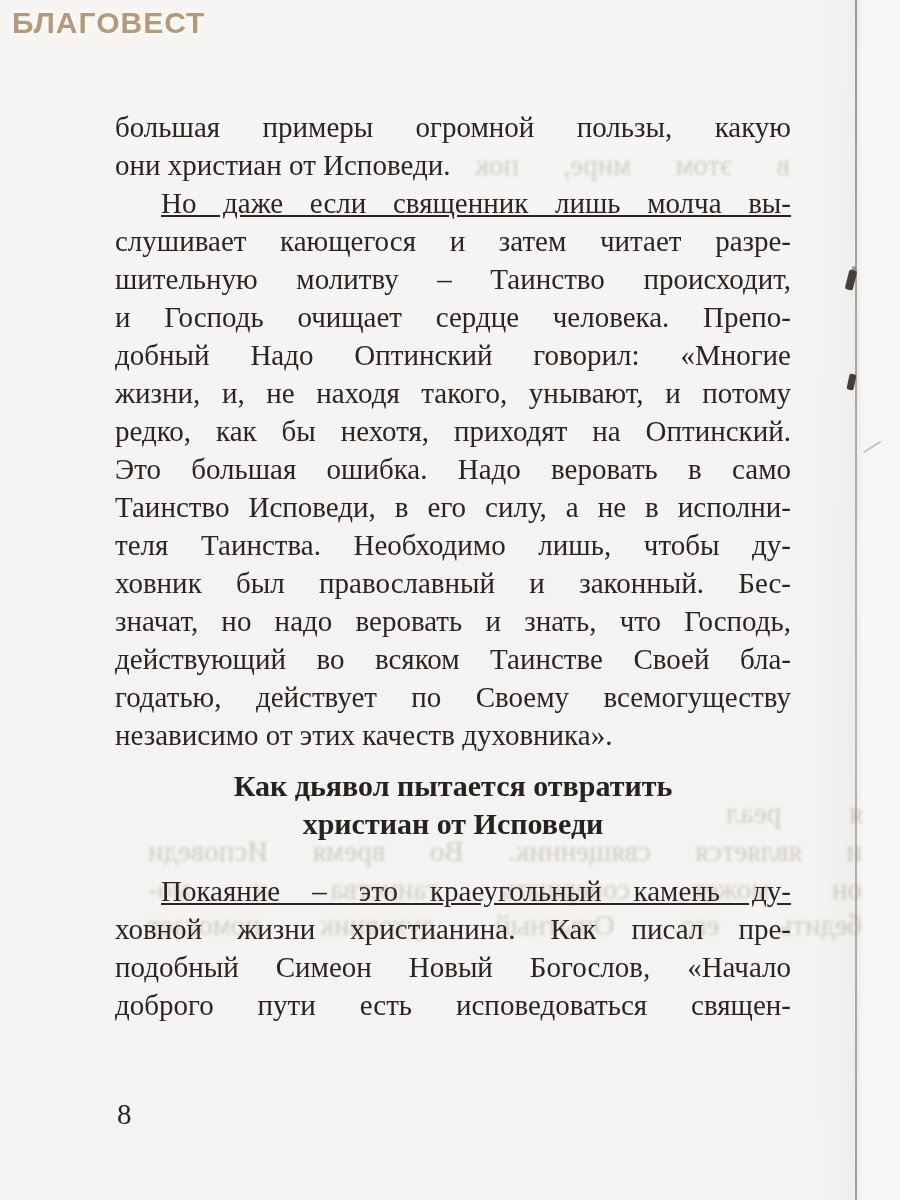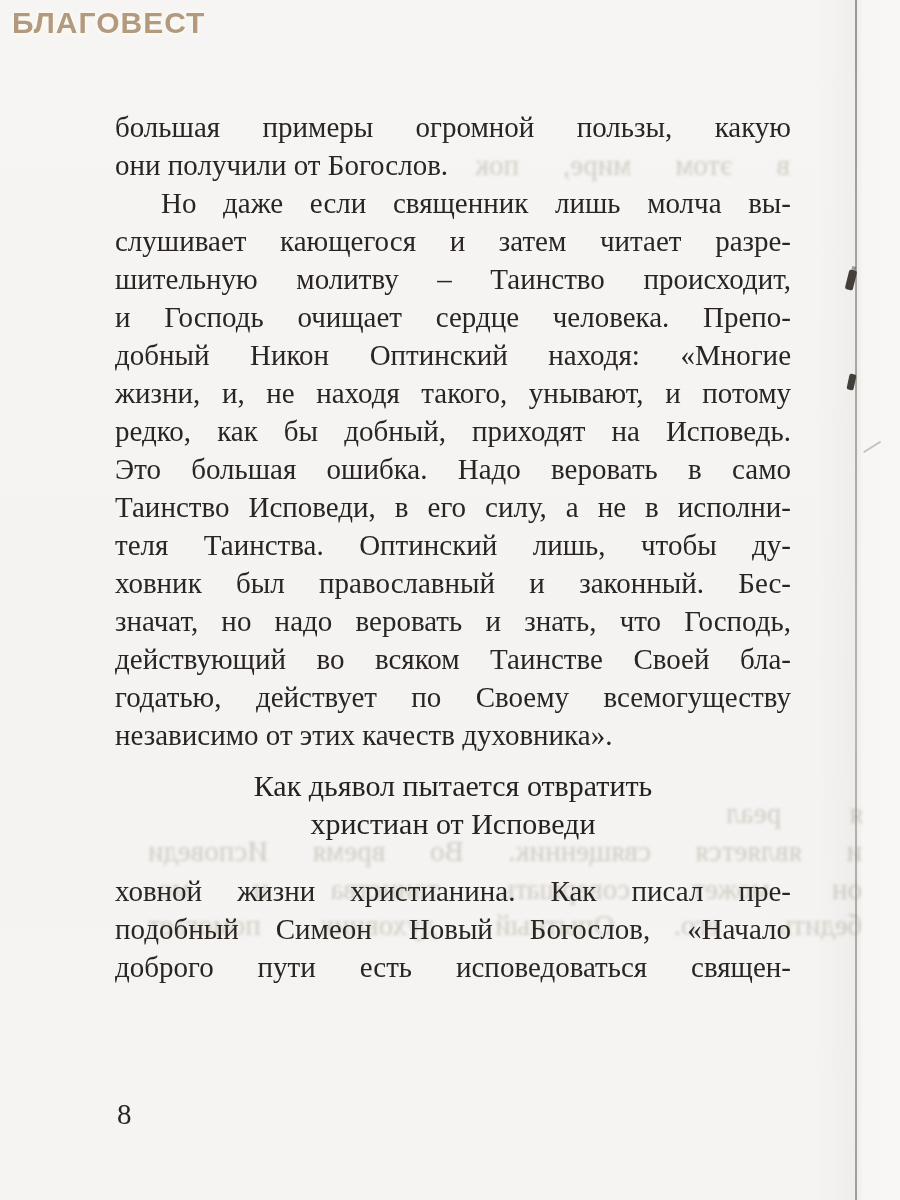--- a/index.html
+++ b/index.html
@@ -31,22 +31,22 @@
   .bl1{left:475px;top:147px;width:315px;}
   .bl2{left:726px;top:795px;width:137px;}
   .bl3{left:148px;top:833px;width:714px;}
   .bl4{left:148px;top:871px;width:714px;}
   .bl5{left:148px;top:907px;width:714px;}
   
   .text-col{position:absolute;left:115px;top:108px;width:676px;color:#2a2522;
             font-size:29px;}
   .line{height:38px;line-height:38px;text-align:justify;text-align-last:justify;}
   .line.end{text-align-last:left;}
-  .line.indent{text-indent:46px;}
-  .heading{margin:13px 0 29px 0;padding:0;font-size:30px;font-weight:normal;
+  .line.indent{text-indent:46px;text-decoration:underline;}
+  .heading{margin:13px 0 29px 0;padding:0;font-size:30px;font-weight:bold;
            text-align:center;color:#262220;}
   .heading div{height:38px;line-height:38px;}
   .page-number{position:absolute;left:117px;top:1098px;font-size:29px;color:#2a2522;}
 </style>
 </head>
 <body>
 
 <div class="photo">
 
   <div class="right-strip"></div>
@@ -60,44 +60,45 @@
 
   <div class="bleed bl1">в этом мире, пок</div>
   <div class="bleed bl2">я реал</div>
   <div class="bleed bl3">и является священник. Во время Исповеди</div>
   <div class="bleed bl4">он может совершать таинства и мо-</div>
   <div class="bleed bl5">бедить его. Опытный духовник помогает</div>
 
   <div class="text-col">
     <div class="para">
         <div class="line">большая примеры огромной пользы, какую</div>
-        <div class="line end">они получили от Богослов.</div>
+        <div class="line end">они христиан от Исповеди.</div>
       </div>
     <div class="para">
         <div class="line indent">Но даже если священник лишь молча вы-</div>
         <div class="line">слушивает кающегося и затем читает разре-</div>
         <div class="line">шительную молитву – Таинство происходит,</div>
         <div class="line">и Господь очищает сердце человека. Препо-</div>
-        <div class="line">добный Никон Оптинский находя: «Многие</div>
+        <div class="line">добный Надо Оптинский говорил: «Многие</div>
         <div class="line">жизни, и, не находя такого, унывают, и потому</div>
-        <div class="line">редко, как бы добный, приходят на Исповедь.</div>
+        <div class="line">редко, как бы нехотя, приходят на Оптинский.</div>
         <div class="line">Это большая ошибка. Надо веровать в само</div>
         <div class="line">Таинство Исповеди, в его силу, а не в исполни-</div>
-        <div class="line">теля Таинства. Оптинский лишь, чтобы ду-</div>
+        <div class="line">теля Таинства. Необходимо лишь, чтобы ду-</div>
         <div class="line">ховник был православный и законный. Бес-</div>
         <div class="line">значат, но надо веровать и знать, что Господь,</div>
         <div class="line">действующий во всяком Таинстве Своей бла-</div>
         <div class="line">годатью, действует по Своему всемогуществу</div>
         <div class="line end">независимо от этих качеств духовника».</div>
       </div>
     <div class="heading">
       <div>Как дьявол пытается отвратить</div>
       <div>христиан от Исповеди</div>
     </div>
     <div class="para">
+        <div class="line indent">Покаяние – это краеугольный камень ду-</div>
         <div class="line">ховной жизни христианина. Как писал пре-</div>
         <div class="line">подобный Симеон Новый Богослов, «Начало</div>
         <div class="line">доброго пути есть исповедоваться священ-</div>
       </div>
   </div>
 
   <div class="page-number">8</div>
 
 </div>
 

